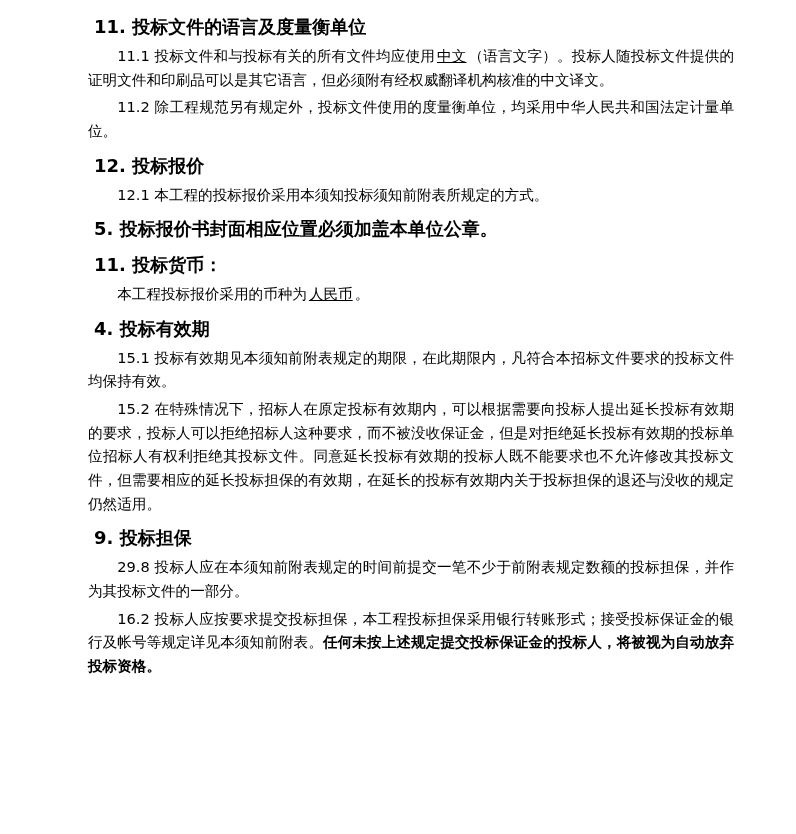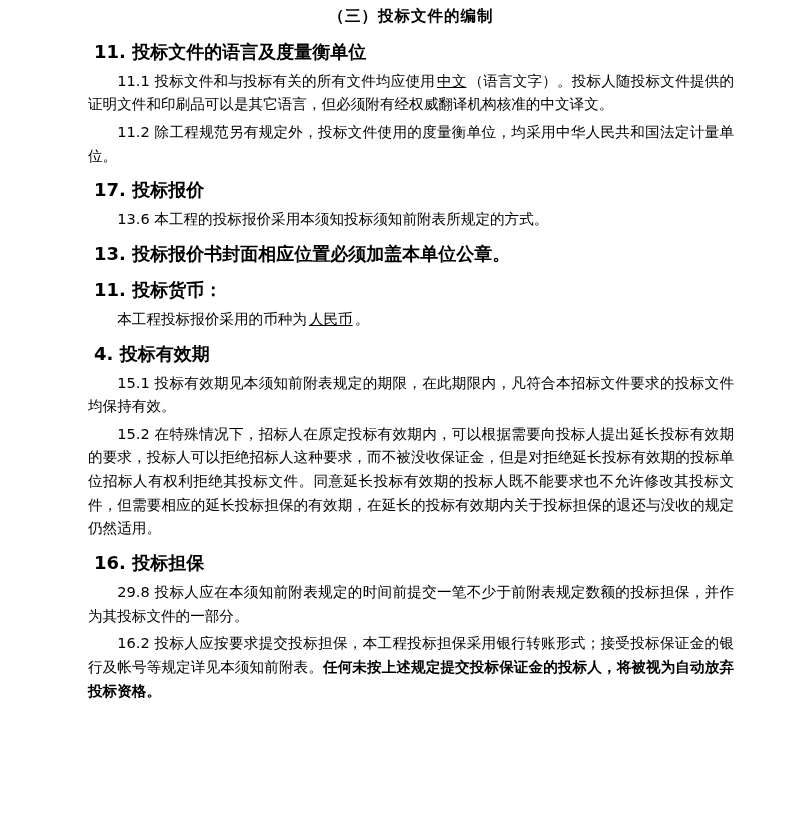--- a/index.html
+++ b/index.html
@@ -50,30 +50,29 @@
   }
   .blank-ul {
     text-decoration: underline;
     padding: 0 2px;
   }
 </style>
 </head>
 <body>
 
 <div class="page">
-  <div class="doc-title">（三）投标文件的编制</div>
   <div id="doc-body">
       <div class="heading">11. 投标文件的语言及度量衡单位</div>
       <div class="para"><span>11.1 投标文件和与投标有关的所有文件均应使用</span><span class="blank-ul">中文</span><span>（语言文字）。投标人随投标文件提供的证明文件和印刷品可以是其它语言，但必须附有经权威翻译机构核准的中文译文。</span></div>
       <div class="para"><span>11.2 除工程规范另有规定外，投标文件使用的度量衡单位，均采用中华人民共和国法定计量单位。</span></div>
-      <div class="heading">17. 投标报价</div>
-      <div class="para"><span>13.6  本工程的投标报价采用本须知投标须知前附表所规定的方式。</span></div>
-      <div class="heading">13.  投标报价书封面相应位置必须加盖本单位公章。</div>
+      <div class="heading">12. 投标报价</div>
+      <div class="para"><span>12.1  本工程的投标报价采用本须知投标须知前附表所规定的方式。</span></div>
+      <div class="heading">5.  投标报价书封面相应位置必须加盖本单位公章。</div>
       <div class="heading">11. 投标货币：</div>
       <div class="para"><span>本工程投标报价采用的币种为</span><span class="blank-ul">人民币</span><span>。</span></div>
       <div class="heading">4. 投标有效期</div>
       <div class="para"><span>15.1 投标有效期见本须知前附表规定的期限，在此期限内，凡符合本招标文件要求的投标文件均保持有效。</span></div>
       <div class="para"><span>15.2 在特殊情况下，招标人在原定投标有效期内，可以根据需要向投标人提出延长投标有效期的要求，投标人可以拒绝招标人这种要求，而不被没收保证金，但是对拒绝延长投标有效期的投标单位招标人有权利拒绝其投标文件。同意延长投标有效期的投标人既不能要求也不允许修改其投标文件，但需要相应的延长投标担保的有效期，在延长的投标有效期内关于投标担保的退还与没收的规定仍然适用。</span></div>
-      <div class="heading">16. 投标担保</div>
+      <div class="heading">9. 投标担保</div>
       <div class="para"><span>29.8 投标人应在本须知前附表规定的时间前提交一笔不少于前附表规定数额的投标担保，并作为其投标文件的一部分。</span></div>
       <div class="para"><span>16.2 投标人应按要求提交投标担保，本工程投标担保采用银行转账形式；接受投标保证金的银行及帐号等规定详见本须知前附表。</span><span class="bold">任何未按上述规定提交投标保证金的投标人，将被视为自动放弃投标资格。</span></div>
     </div>
 </div>
 
 </body></html>

